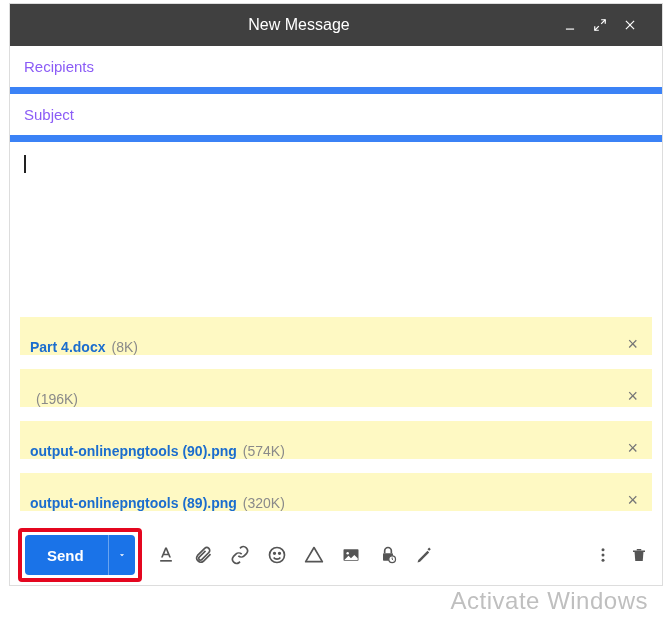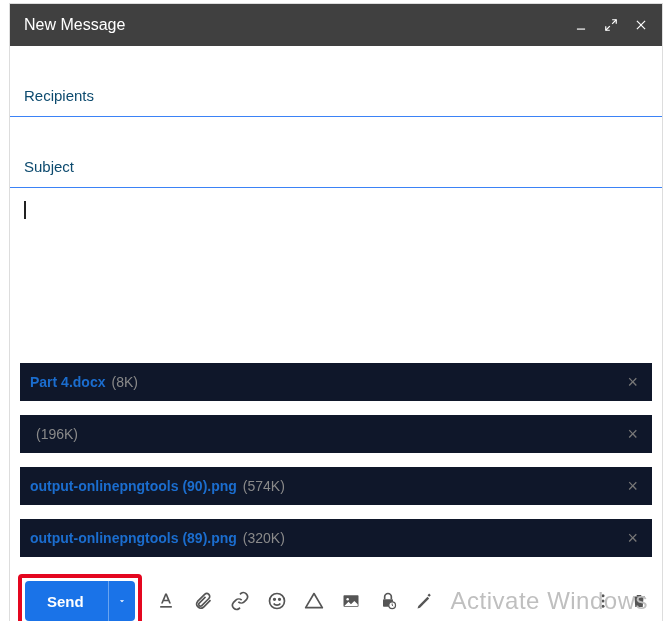--- a/index.html
+++ b/index.html
@@ -16,54 +16,54 @@
       margin: 4px auto 0;
       box-shadow: 0 0 0 1px #ddd;
       background: #fff;
     }
     .titlebar {
       background: #404040;
       color: #fff;
       height: 42px;
       display: flex;
       align-items: center;
-      padding: 0 14px;
+      padding: 0 25px;
       font-size: 16px;
+      text-align: center;
     }
     .titlebar .title { flex: 1; font-weight: 500; }
     .titlebar .win-controls { display: flex; gap: 16px; align-items: center; }
     .titlebar .win-controls span { cursor: pointer; display:flex; align-items:center; }
     .field {
-      border-bottom: 1px solid #3b82f6;
+      border-bottom: 7px solid #3b82f6;
       padding: 12px 14px;
-      color: #0c4a6e;
+      color: #8b5cf6;
       font-size: 15px;
-      margin-top: 29px;
     }
     .body-area {
       height: 175px;
       padding: 12px 14px;
       font-size: 16px;
       color: #222;
     }
     .cursor {
       display: inline-block;
       width: 2px;
       height: 18px;
       background: #222;
       vertical-align: middle;
     }
     .attachments {
       padding: 0 10px;
     }
     .attachment {
-      background: #0f172a;
+      background: #fef9c3;
       height: 38px;
       display: flex;
-      align-items: center;
+      align-items: flex-end;
       padding: 0 10px;
       margin-bottom: 14px;
       font-size: 14px;
     }
     .attachment .fname {
       color: #1b6dce;
       font-weight: 600;
     }
     .attachment .fsize {
       color: #8a8a8a;

